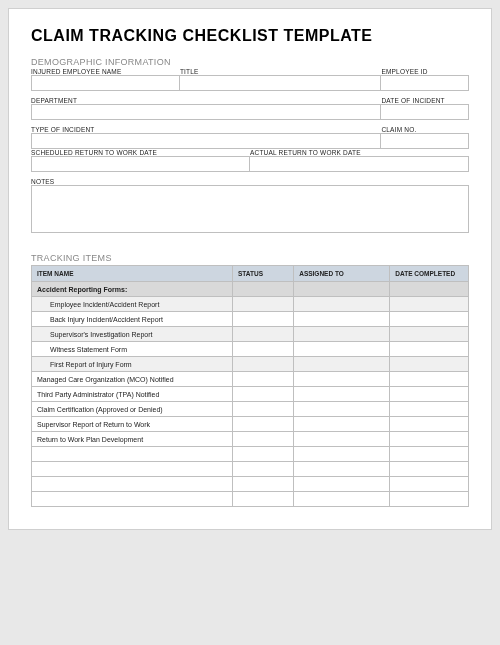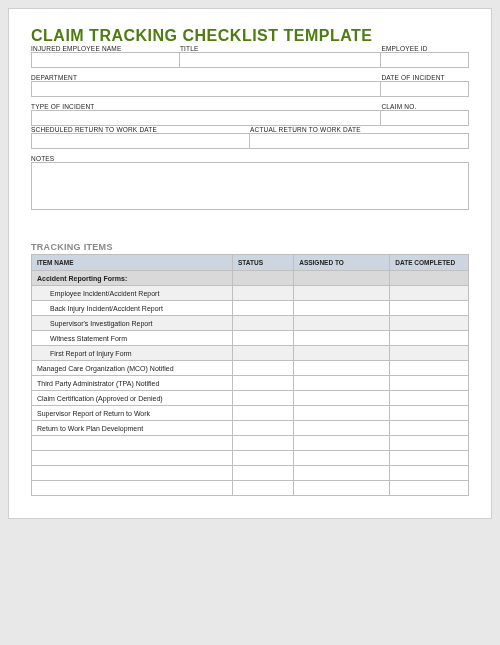--- a/index.html
+++ b/index.html
@@ -13,21 +13,21 @@
   .page {
     width: 484px;
     background: #fff;
     border: 1px solid #cfcfcf;
     padding: 18px 22px 22px 22px;
   }
   .title {
     font-size: 16px;
     font-weight: bold;
     letter-spacing: 0.5px;
-    color: #4d7c0f;
+    color: #000000;
   }
   .section-head {
     font-size: 9px;
     letter-spacing: 0.3px;
     color: #888;
     margin-top: 12px;
     margin-bottom: 1px;
   }
   .label {
     font-size: 6.5px;
@@ -77,20 +77,21 @@
   .col-assigned { width: 22%; }
   .col-date { width: 18%; }
 </style>
 </head>
 <body>
 
 <div class="page">
 
   <div class="title">CLAIM TRACKING CHECKLIST TEMPLATE</div>
 
+  <div class="section-head">DEMOGRAPHIC INFORMATION</div>
 
   <div class="row">
     <div class="cell" style="flex:0 0 34%;">
       <div class="label">INJURED EMPLOYEE NAME</div>
       <div class="box"></div>
     </div>
     <div class="cell" style="flex:0 0 46%;">
       <div class="label">TITLE</div>
       <div class="box" style="border-left:none;"></div>
     </div>
@@ -132,21 +133,21 @@
       <div class="label">ACTUAL RETURN TO WORK DATE</div>
       <div class="box" style="border-left:none;"></div>
     </div>
   </div>
 
   <div class="cell gap-top">
     <div class="label">NOTES</div>
     <div class="box tall"></div>
   </div>
 
-  <div class="section-head" style="margin-top:32px;font-weight:bold;">TRACKING ITEMS</div>
+  <div class="section-head" style="margin-top:20px;">TRACKING ITEMS</div>
 
   <table class="tracking">
     <thead>
       <tr>
         <th class="col-item">ITEM NAME</th>
         <th class="col-status">STATUS</th>
         <th class="col-assigned">ASSIGNED TO</th>
         <th class="col-date">DATE COMPLETED</th>
       </tr>
     </thead>

